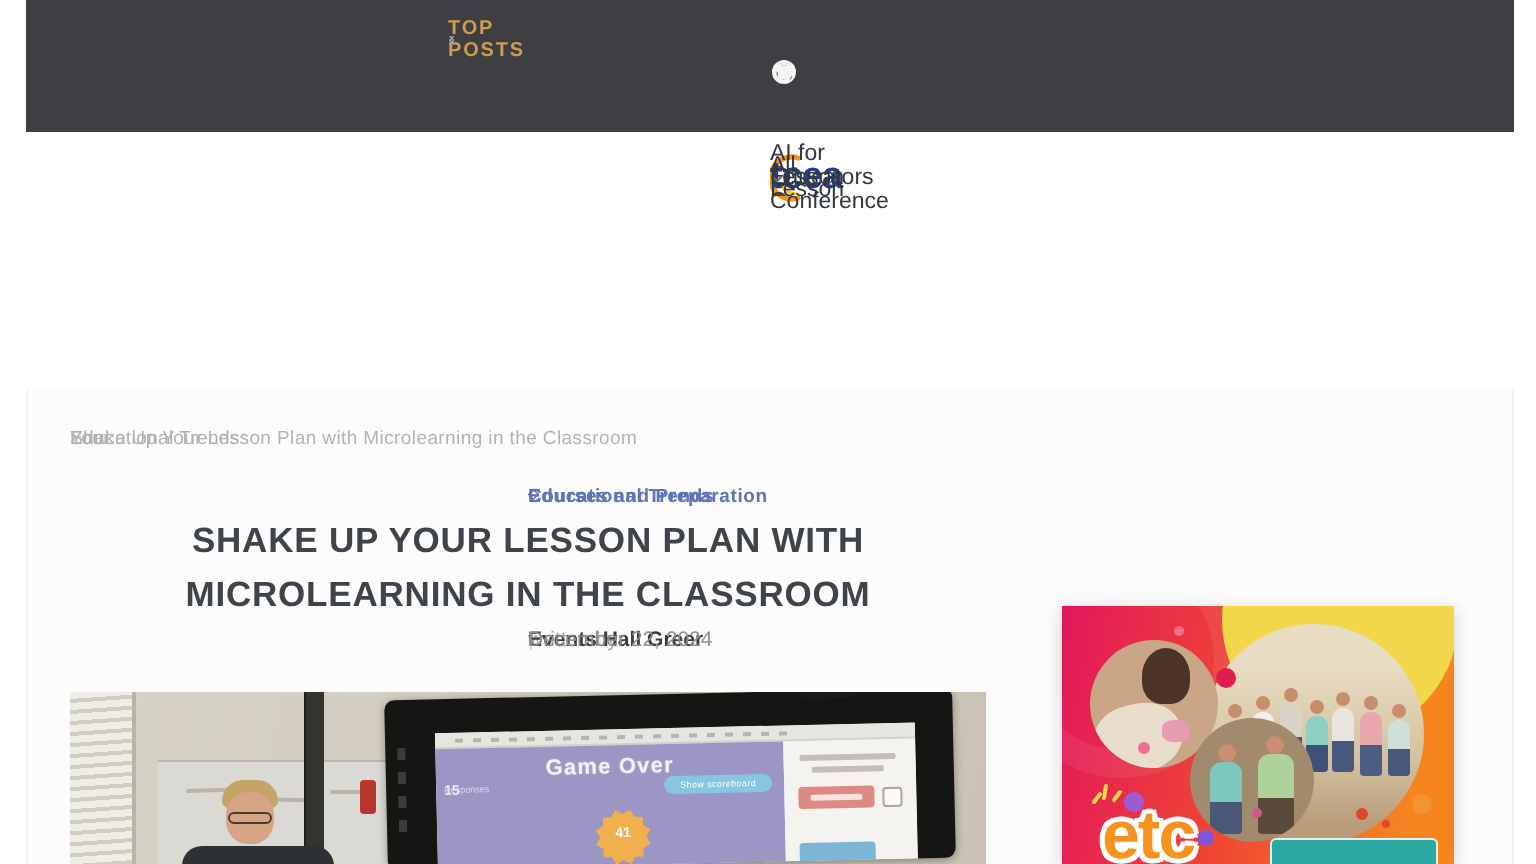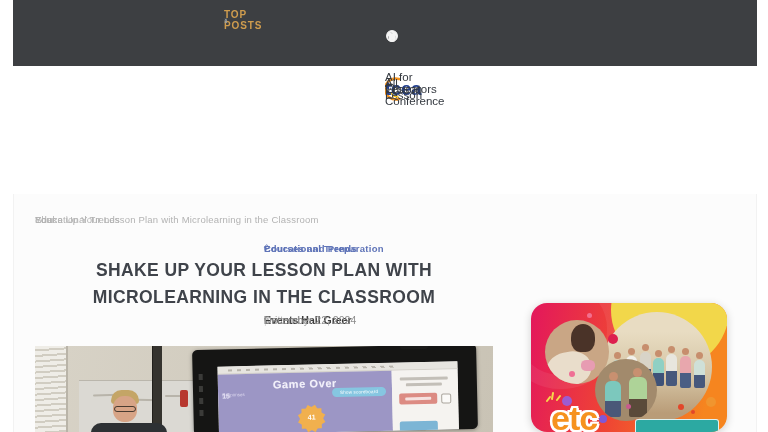--- a/index.html
+++ b/index.html
@@ -116,21 +116,21 @@
   .pt{height:2.5px;background:#c3bfb8;border-radius:1px;}
   .pt1{left:8px;top:7px;width:48px;}
   .pt2{left:14px;top:13px;width:36px;}
   .redbtn{left:7px;top:23px;width:38px;height:11px;background:#dc8b83;border-radius:2px;}
   .redbtn::after{content:"";position:absolute;left:6px;top:4px;width:26px;height:3px;
                  background:rgba(255,255,255,.75);border-radius:1px;}
   .iconbox{left:49px;top:24px;width:10px;height:10px;background:#fbfaf8;border:1px solid #a9a49c;border-radius:2px;}
   .bluebtn{left:7px;top:51px;width:38px;height:11px;background:#7cb5d5;border-radius:2px;}
 
   
-  .ad{left:531px;top:303px;width:196px;height:129px;border-radius:16px;overflow:hidden;display:block;
+  .ad{left:531px;top:303px;width:196px;height:129px;border-radius:0;overflow:hidden;display:block;
       background:linear-gradient(100deg,#e3175c 0%,#ef4633 45%,#f6851f 88%);
       box-shadow:0 2px 8px rgba(0,0,0,.18);}
   .ad-ring{left:-30px;top:-34px;width:120px;height:120px;border:14px solid rgba(255,255,255,.07);border-radius:50%;}
   .ad-yellow{left:80px;top:-52px;width:118px;height:118px;background:#f2d74a;border-radius:50%;}
   .circ{border-radius:50%;overflow:hidden;}
   .ad-c1{left:14px;top:17px;width:64px;height:64px;background:#c9a685;}
   .c1-hair{left:26px;top:4px;width:24px;height:28px;background:#4a3328;border-radius:50% 50% 40% 40%;}
   .c1-body{left:2px;top:32px;width:44px;height:34px;background:#e9ddcb;border-radius:45%;transform:rotate(-12deg);}
   .c1-pink{left:36px;top:40px;width:14px;height:11px;background:#e79cb2;border-radius:40%;}
   .ad-c2{left:64px;top:56px;width:62px;height:62px;background:#a28a6c;}

